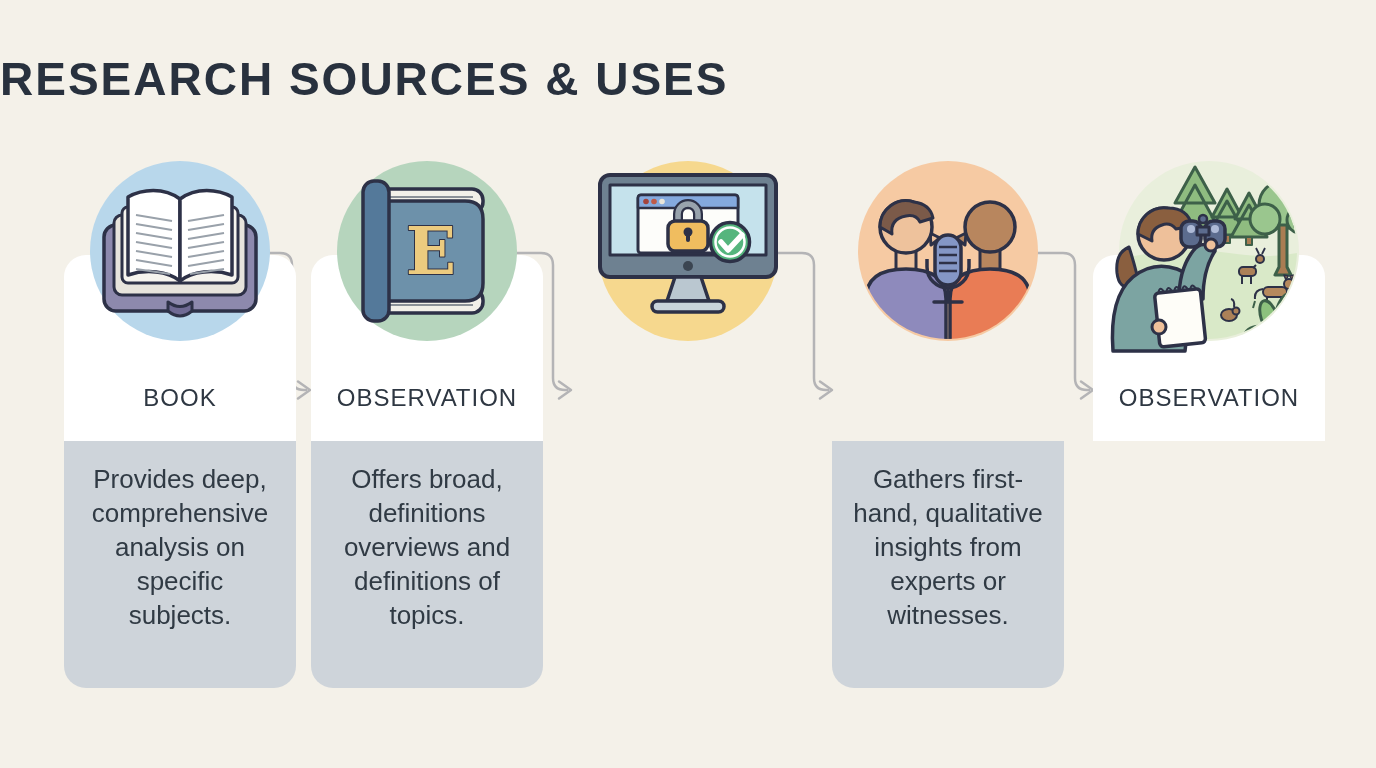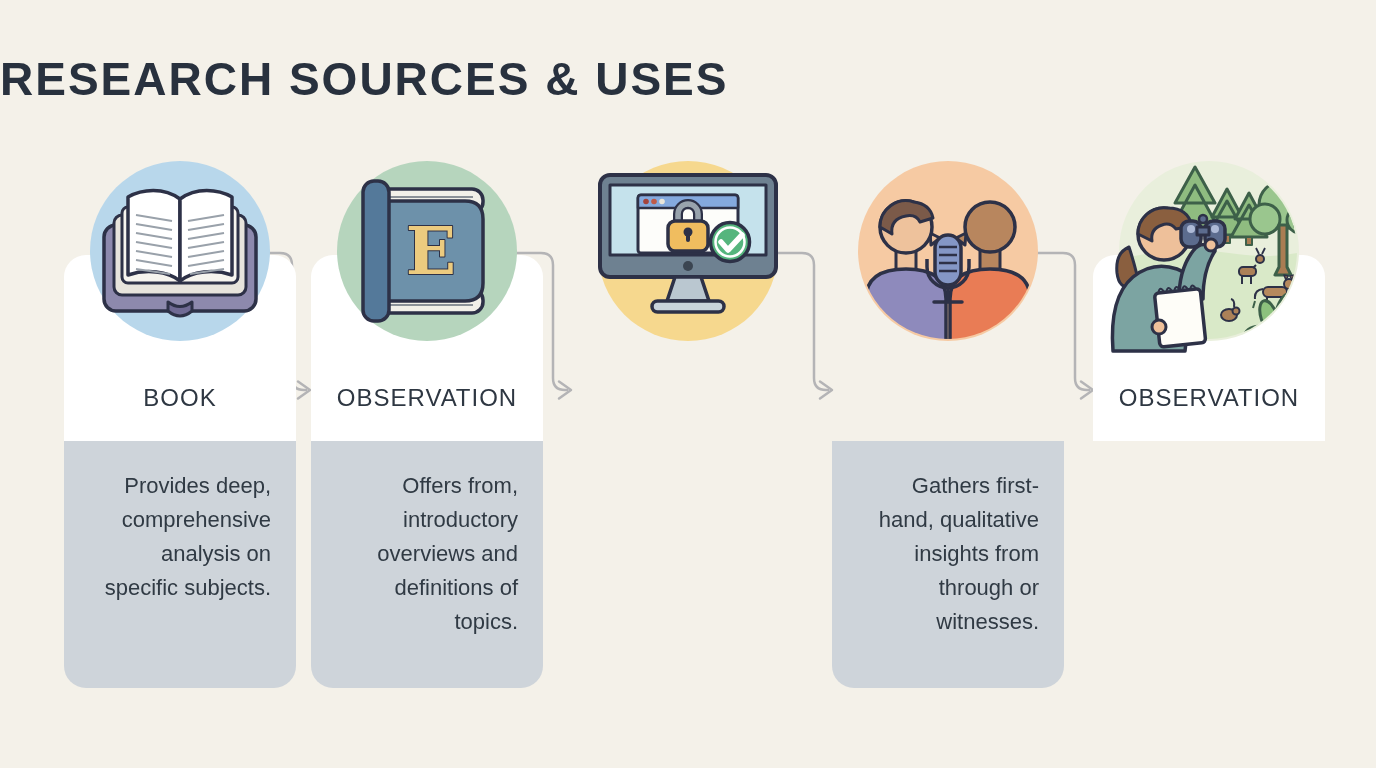--- a/index.html
+++ b/index.html
@@ -43,24 +43,23 @@
   }
   .card-desc{
     position:absolute;left:0;top:186px;width:232px;height:247px;
     background:var(--description_bg,#ced4da);
     border-radius:0 0 22px 22px;
     box-sizing:border-box;
     padding:16px 13px 0;
     text-align:center;
   }
   .card-desc p{
-    margin:12px;
-    font-size:22px;line-height:34px;
+    margin:5px;
+    font-size:26px;line-height:34px;
     color:var(--body_color,#303a44);
-    text-align:right;
   }
   .icon-wrap{
     position:absolute;left:6px;top:-114px;width:220px;height:220px;
   }
   .icon-wrap svg{display:block;width:220px;height:220px;overflow:visible;}
 </style>
 </head>
 <body>
 
 <div class="page">
@@ -108,21 +107,21 @@
         </g>
       </svg>
     </div>
   </section>
 
   <section class="card" style="left:311px">
     <div class="card-top">
       <div class="card-label">OBSERVATION</div>
     </div>
     <div class="card-desc">
-      <p>Offers from, introductory overviews and definitions of topics.</p>
+      <p>Offers broad, definitions overviews and definitions of topics.</p>
     </div>
     <div class="icon-wrap">
       <svg viewBox="0 0 220 220">
         <circle cx="110" cy="110" r="90" fill="var(--circle_encyclopedia,#b6d5bd)"></circle>
         <g stroke="#2d3147" stroke-linejoin="round">
           <rect x="60" y="48" width="106" height="24" rx="11" fill="#f2f0e9" stroke-width="3.5"></rect>
           <path d="M70,56 h86 M70,64 h86" stroke="#8b9198" stroke-width="2" fill="none"></path>
           <rect x="60" y="148" width="106" height="24" rx="11" fill="#f2f0e9" stroke-width="3.5"></rect>
           <path d="M70,156 h86 M70,164 h86" stroke="#8b9198" stroke-width="2" fill="none"></path>
           <path d="M60,60 H148 Q166,60 166,78 V142 Q166,160 148,160 H60 Z" fill="#6d91aa" stroke-width="3.5"></path>
@@ -156,21 +155,21 @@
           <circle cx="152" cy="101" r="19.5" fill="#55b57d" stroke-width="3.5"></circle>
           <circle cx="152" cy="101" r="14.5" fill="none" stroke="#ffffff" stroke-width="2.5"></circle>
           <path d="M143,101 l7,8 l14,-15" fill="none" stroke="#ffffff" stroke-width="5.5" stroke-linecap="round"></path>
         </g>
       </svg>
     </div>
   </section>
 
   <section class="card" style="left:832px">
     <div class="card-desc">
-      <p>Gathers first-hand, qualitative insights from through or witnesses.</p>
+      <p>Gathers first-hand, qualitative insights from experts or witnesses.</p>
     </div>
     <div class="icon-wrap">
       <svg viewBox="0 0 220 220">
         <defs>
             <clipPath id="clipInt">
               <circle cx="110" cy="110" r="88"></circle>
             </clipPath>
           </defs>
         <circle cx="110" cy="110" r="90" fill="var(--circle_interview,#f6caa3)"></circle>
         <g clip-path="url(#clipInt)" stroke="#2d3147" stroke-linejoin="round">

